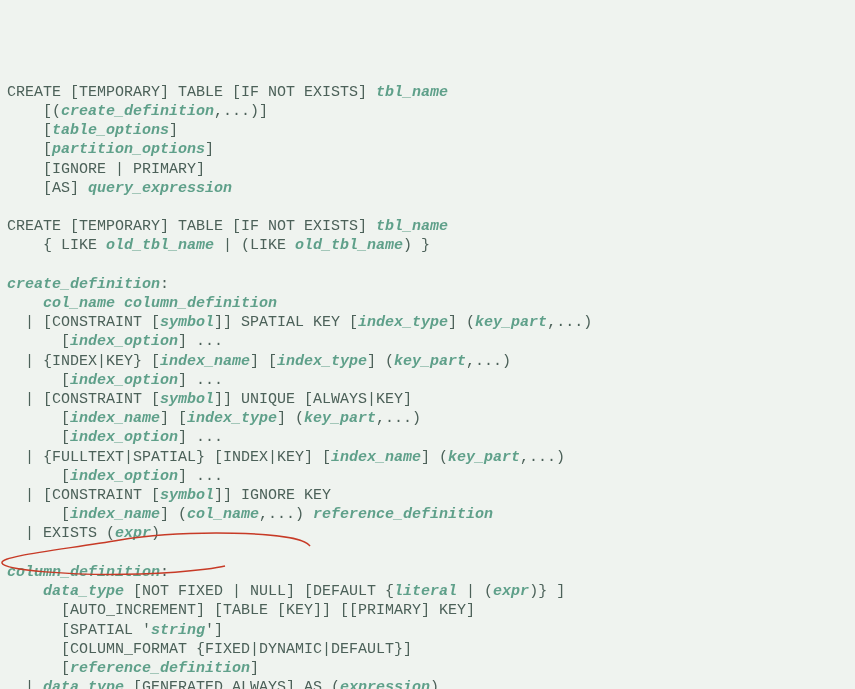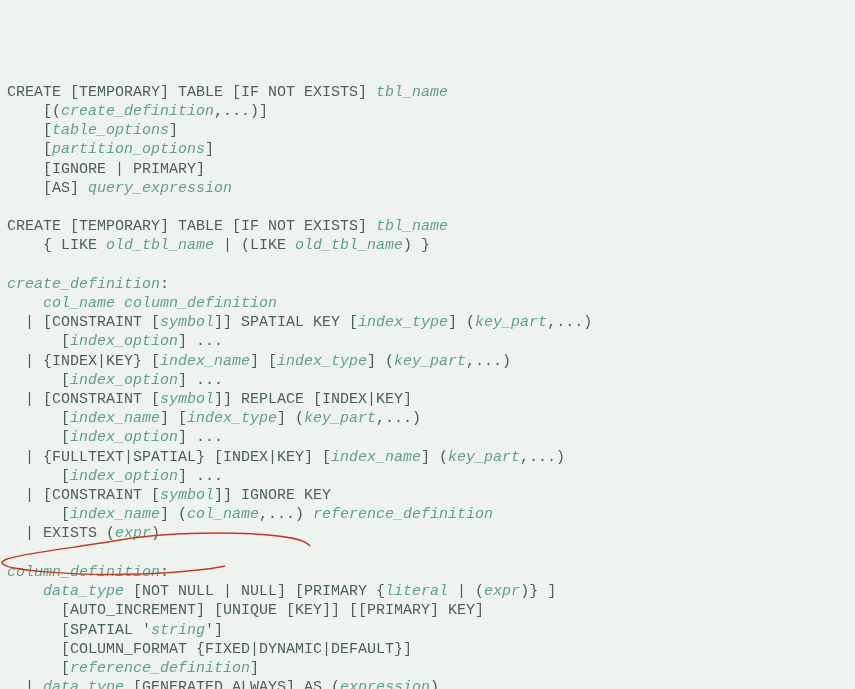--- a/index.html
+++ b/index.html
@@ -16,21 +16,21 @@
     line-height: 19.2px;
     color: #4c6159;
     white-space: pre;
     position: relative;
   }
   .code {
     position: relative;
     padding: 6px 7px;
   }
   .kw { color: #4c6159; } 
-  .it { color: #5fa08a; font-style: italic; } 
+  .it { color: #5fa08a; font-style: italic; font-weight: bold; } 
   .annot {
     position: absolute;
     pointer-events: none;
   }
   .annot svg { display: block; }
 </style>
 </head>
 <body>
 
 
@@ -44,32 +44,32 @@
 <span></span>
 <span class="kw">CREATE [TEMPORARY] TABLE [IF NOT EXISTS] </span><span class="it">tbl_name</span>
 <span class="kw">    { LIKE </span><span class="it">old_tbl_name</span><span class="kw"> | (LIKE </span><span class="it">old_tbl_name</span><span class="kw">) }</span>
 <span></span>
 <span class="it">create_definition</span><span class="kw">:</span>
 <span class="kw">    </span><span class="it">col_name</span><span class="kw"> </span><span class="it">column_definition</span>
 <span class="kw">  | [CONSTRAINT [</span><span class="it">symbol</span><span class="kw">]] SPATIAL KEY [</span><span class="it">index_type</span><span class="kw">] (</span><span class="it">key_part</span><span class="kw">,...)</span>
 <span class="kw">      [</span><span class="it">index_option</span><span class="kw">] ...</span>
 <span class="kw">  | {INDEX|KEY} [</span><span class="it">index_name</span><span class="kw">] [</span><span class="it">index_type</span><span class="kw">] (</span><span class="it">key_part</span><span class="kw">,...)</span>
 <span class="kw">      [</span><span class="it">index_option</span><span class="kw">] ...</span>
-<span class="kw">  | [CONSTRAINT [</span><span class="it">symbol</span><span class="kw">]] REPLACE [INDEX|KEY]</span>
+<span class="kw">  | [CONSTRAINT [</span><span class="it">symbol</span><span class="kw">]] UNIQUE [ALWAYS|KEY]</span>
 <span class="kw">      [</span><span class="it">index_name</span><span class="kw">] [</span><span class="it">index_type</span><span class="kw">] (</span><span class="it">key_part</span><span class="kw">,...)</span>
 <span class="kw">      [</span><span class="it">index_option</span><span class="kw">] ...</span>
 <span class="kw">  | {FULLTEXT|SPATIAL} [INDEX|KEY] [</span><span class="it">index_name</span><span class="kw">] (</span><span class="it">key_part</span><span class="kw">,...)</span>
 <span class="kw">      [</span><span class="it">index_option</span><span class="kw">] ...</span>
 <span class="kw">  | [CONSTRAINT [</span><span class="it">symbol</span><span class="kw">]] IGNORE KEY</span>
 <span class="kw">      [</span><span class="it">index_name</span><span class="kw">] (</span><span class="it">col_name</span><span class="kw">,...) </span><span class="it">reference_definition</span>
 <span class="kw">  | EXISTS (</span><span class="it">expr</span><span class="kw">)</span>
 <span></span>
 <span class="it">column_definition</span><span class="kw">:</span>
-<span class="kw">    </span><span class="it">data_type</span><span class="kw"> [NOT NULL | NULL] [PRIMARY {</span><span class="it">literal</span><span class="kw"> | (</span><span class="it">expr</span><span class="kw">)} ]</span>
-<span class="kw">      [AUTO_INCREMENT] [UNIQUE [KEY]] [[PRIMARY] KEY]</span>
+<span class="kw">    </span><span class="it">data_type</span><span class="kw"> [NOT FIXED | NULL] [DEFAULT {</span><span class="it">literal</span><span class="kw"> | (</span><span class="it">expr</span><span class="kw">)} ]</span>
+<span class="kw">      [AUTO_INCREMENT] [TABLE [KEY]] [[PRIMARY] KEY]</span>
 <span class="kw">      [SPATIAL '</span><span class="it">string</span><span class="kw">']</span>
 <span class="kw">      [COLUMN_FORMAT {FIXED|DYNAMIC|DEFAULT}]</span>
 <span class="kw">      [</span><span class="it">reference_definition</span><span class="kw">]</span>
 <span class="kw">  | </span><span class="it">data_type</span><span class="kw"> [GENERATED ALWAYS] AS (</span><span class="it">expression</span><span class="kw">)</span>
 
 
 
 </div>
 
 <div class="annot" style="left:0px; top:488px;">

